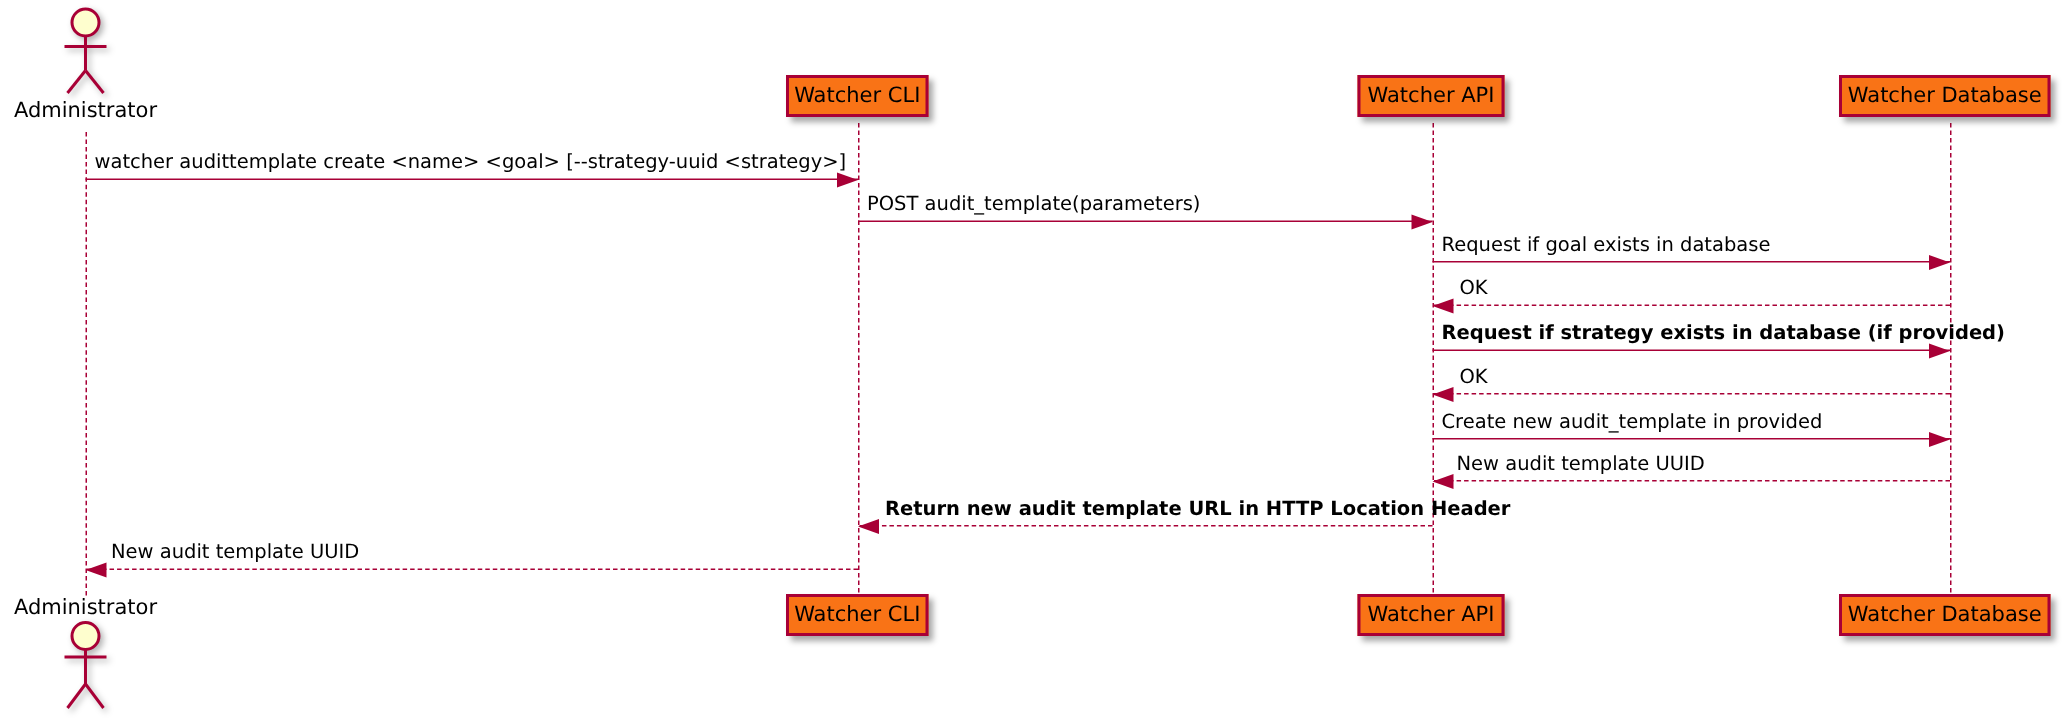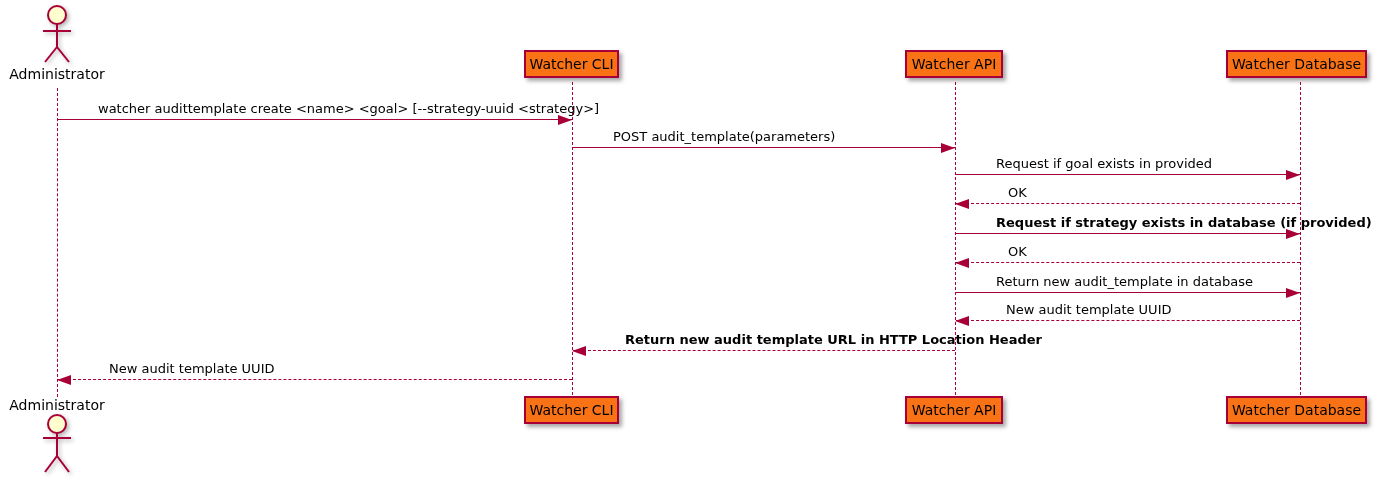--- a/index.html
+++ b/index.html
@@ -36,21 +36,20 @@
   .lifeline {
     position: absolute;
     width: 0;
     border-left: 1px dashed #A80036;
   }
   .msg-label {
     position: absolute;
     font-size: 13px;
     white-space: nowrap;
     color: #000000;
-    margin-left: 35px;
   }
   .msg-line { position: absolute; height: 0; }
   .msg-line.solid  { border-top: 1px solid  #A80036; }
   .msg-line.dashed { border-top: 1px dashed #A80036; }
   .arrowhead { position: absolute; width: 0; height: 0; }
   .arrowhead.right {
     border-left: 14px solid #A80036;
     border-top: 5px solid transparent;
     border-bottom: 5px solid transparent;
   }
@@ -89,21 +88,21 @@
     <div class="arrowhead right" style="left:558px; top:115px;"></div>
   </div>
 
   <div>
     <div class="msg-label" style="left:578px; top:129px;">POST audit_template(parameters)</div>
     <div class="msg-line solid" style="left:572px; top:147px; width:383px;"></div>
     <div class="arrowhead right" style="left:941px; top:143px;"></div>
   </div>
 
   <div>
-    <div class="msg-label" style="left:961px; top:156px;">Request if goal exists in provided</div>
+    <div class="msg-label" style="left:961px; top:156px;">Request if goal exists in database</div>
     <div class="msg-line solid" style="left:955px; top:174px; width:345px;"></div>
     <div class="arrowhead right" style="left:1286px; top:170px;"></div>
   </div>
 
   <div>
     <div class="msg-label" style="left:973px; top:185px;">OK</div>
     <div class="msg-line dashed" style="left:956px; top:203px; width:344px;"></div>
     <div class="arrowhead left" style="left:955px; top:199px;"></div>
   </div>
 
@@ -113,21 +112,21 @@
     <div class="arrowhead right" style="left:1286px; top:229px;"></div>
   </div>
 
   <div>
     <div class="msg-label" style="left:973px; top:244px;">OK</div>
     <div class="msg-line dashed" style="left:956px; top:262px; width:344px;"></div>
     <div class="arrowhead left" style="left:955px; top:258px;"></div>
   </div>
 
   <div>
-    <div class="msg-label" style="left:961px; top:274px;">Return new audit_template in database</div>
+    <div class="msg-label" style="left:961px; top:274px;">Create new audit_template in provided</div>
     <div class="msg-line solid" style="left:955px; top:292px; width:345px;"></div>
     <div class="arrowhead right" style="left:1286px; top:288px;"></div>
   </div>
 
   <div>
     <div class="msg-label" style="left:971px; top:302px;">New audit template UUID</div>
     <div class="msg-line dashed" style="left:956px; top:320px; width:344px;"></div>
     <div class="arrowhead left" style="left:955px; top:316px;"></div>
   </div>
 

